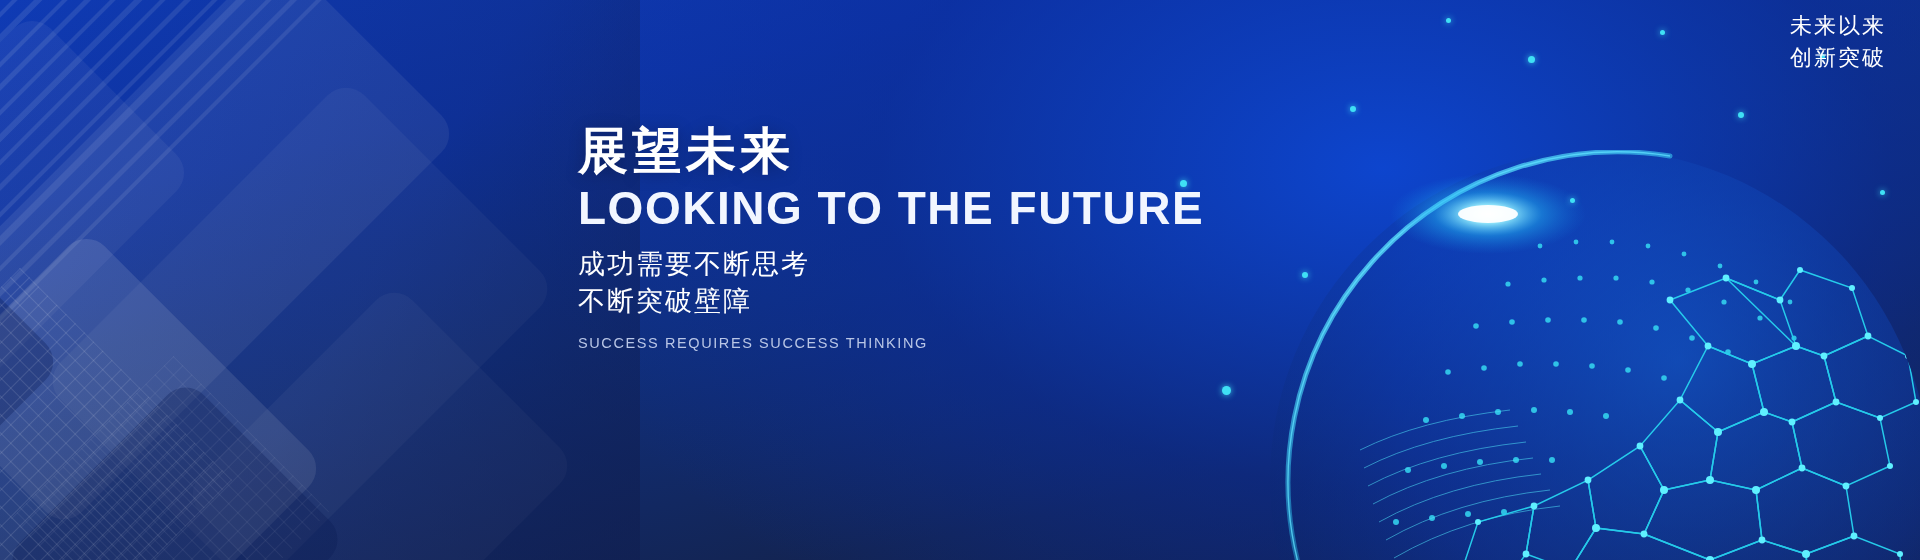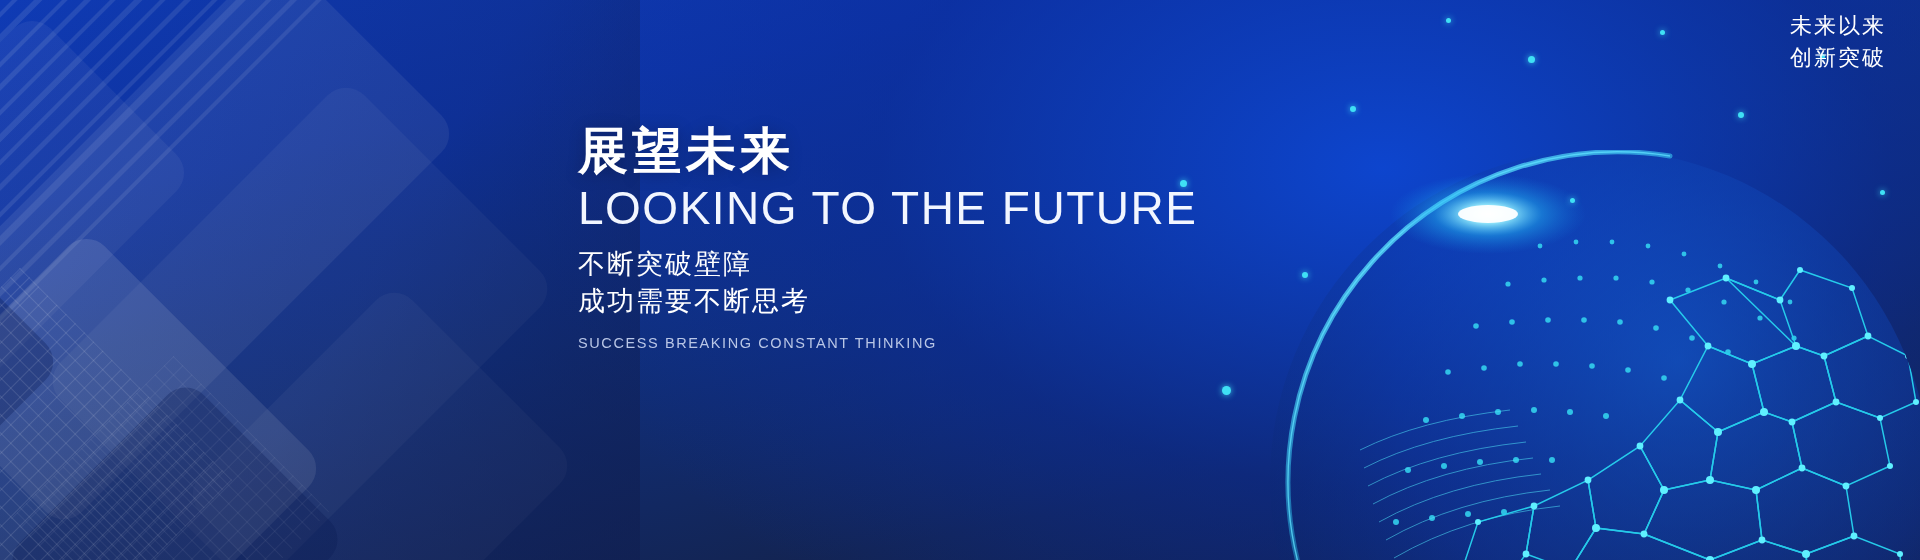--- a/index.html
+++ b/index.html
@@ -86,21 +86,21 @@
     font-size: 50px;
     font-weight: bold;
     letter-spacing: 4px;
     line-height: 1.0;
     margin: 0 0 6px 0;
     text-shadow: 0 2px 16px rgba(0,0,0,0.25);
   }
   .headline-en {
     color: #f2f6ff;
     font-size: 46px;
-    font-weight: 400;
+    font-weight: 700;
     letter-spacing: 1.5px;
     line-height: 1.05;
     margin: 8px 0 14px 0;
     white-space: nowrap;
   }
   .sub-cn {
     color: #ffffff;
     font-size: 27px;
     font-weight: 400;
     letter-spacing: 2px;
@@ -374,23 +374,23 @@
     <div class="star" style="left:206px;  top:-132px;width:5px;  height:5px;"></div>
     <div class="star" style="left:62px;   top:122px; width:6px;  height:6px;"></div>
     <div class="star" style="left:330px;  top:48px;  width:5px;  height:5px;"></div>
     <div class="star" style="left:-18px;  top:236px; width:9px;  height:9px;"></div>
     <div class="star" style="left:640px;  top:40px;  width:5px;  height:5px;"></div>
   </div>
 
   <div class="copy">
     <h1 class="headline-cn">展望未来</h1>
     <div class="headline-en">LOOKING TO THE FUTURE</div>
+    <p class="sub-cn">成功需要不断思考</p>
     <p class="sub-cn">不断突破壁障</p>
-    <p class="sub-cn">成功需要不断思考</p>
-    <p class="sub-en">SUCCESS BREAKING CONSTANT THINKING</p>
+    <p class="sub-en">SUCCESS REQUIRES SUCCESS THINKING</p>
   </div>
 
   <div class="corner-slogan">
     <div>未来以来</div>
     <div>创新突破</div>
   </div>
 
 </div>
 
 </body></html>

